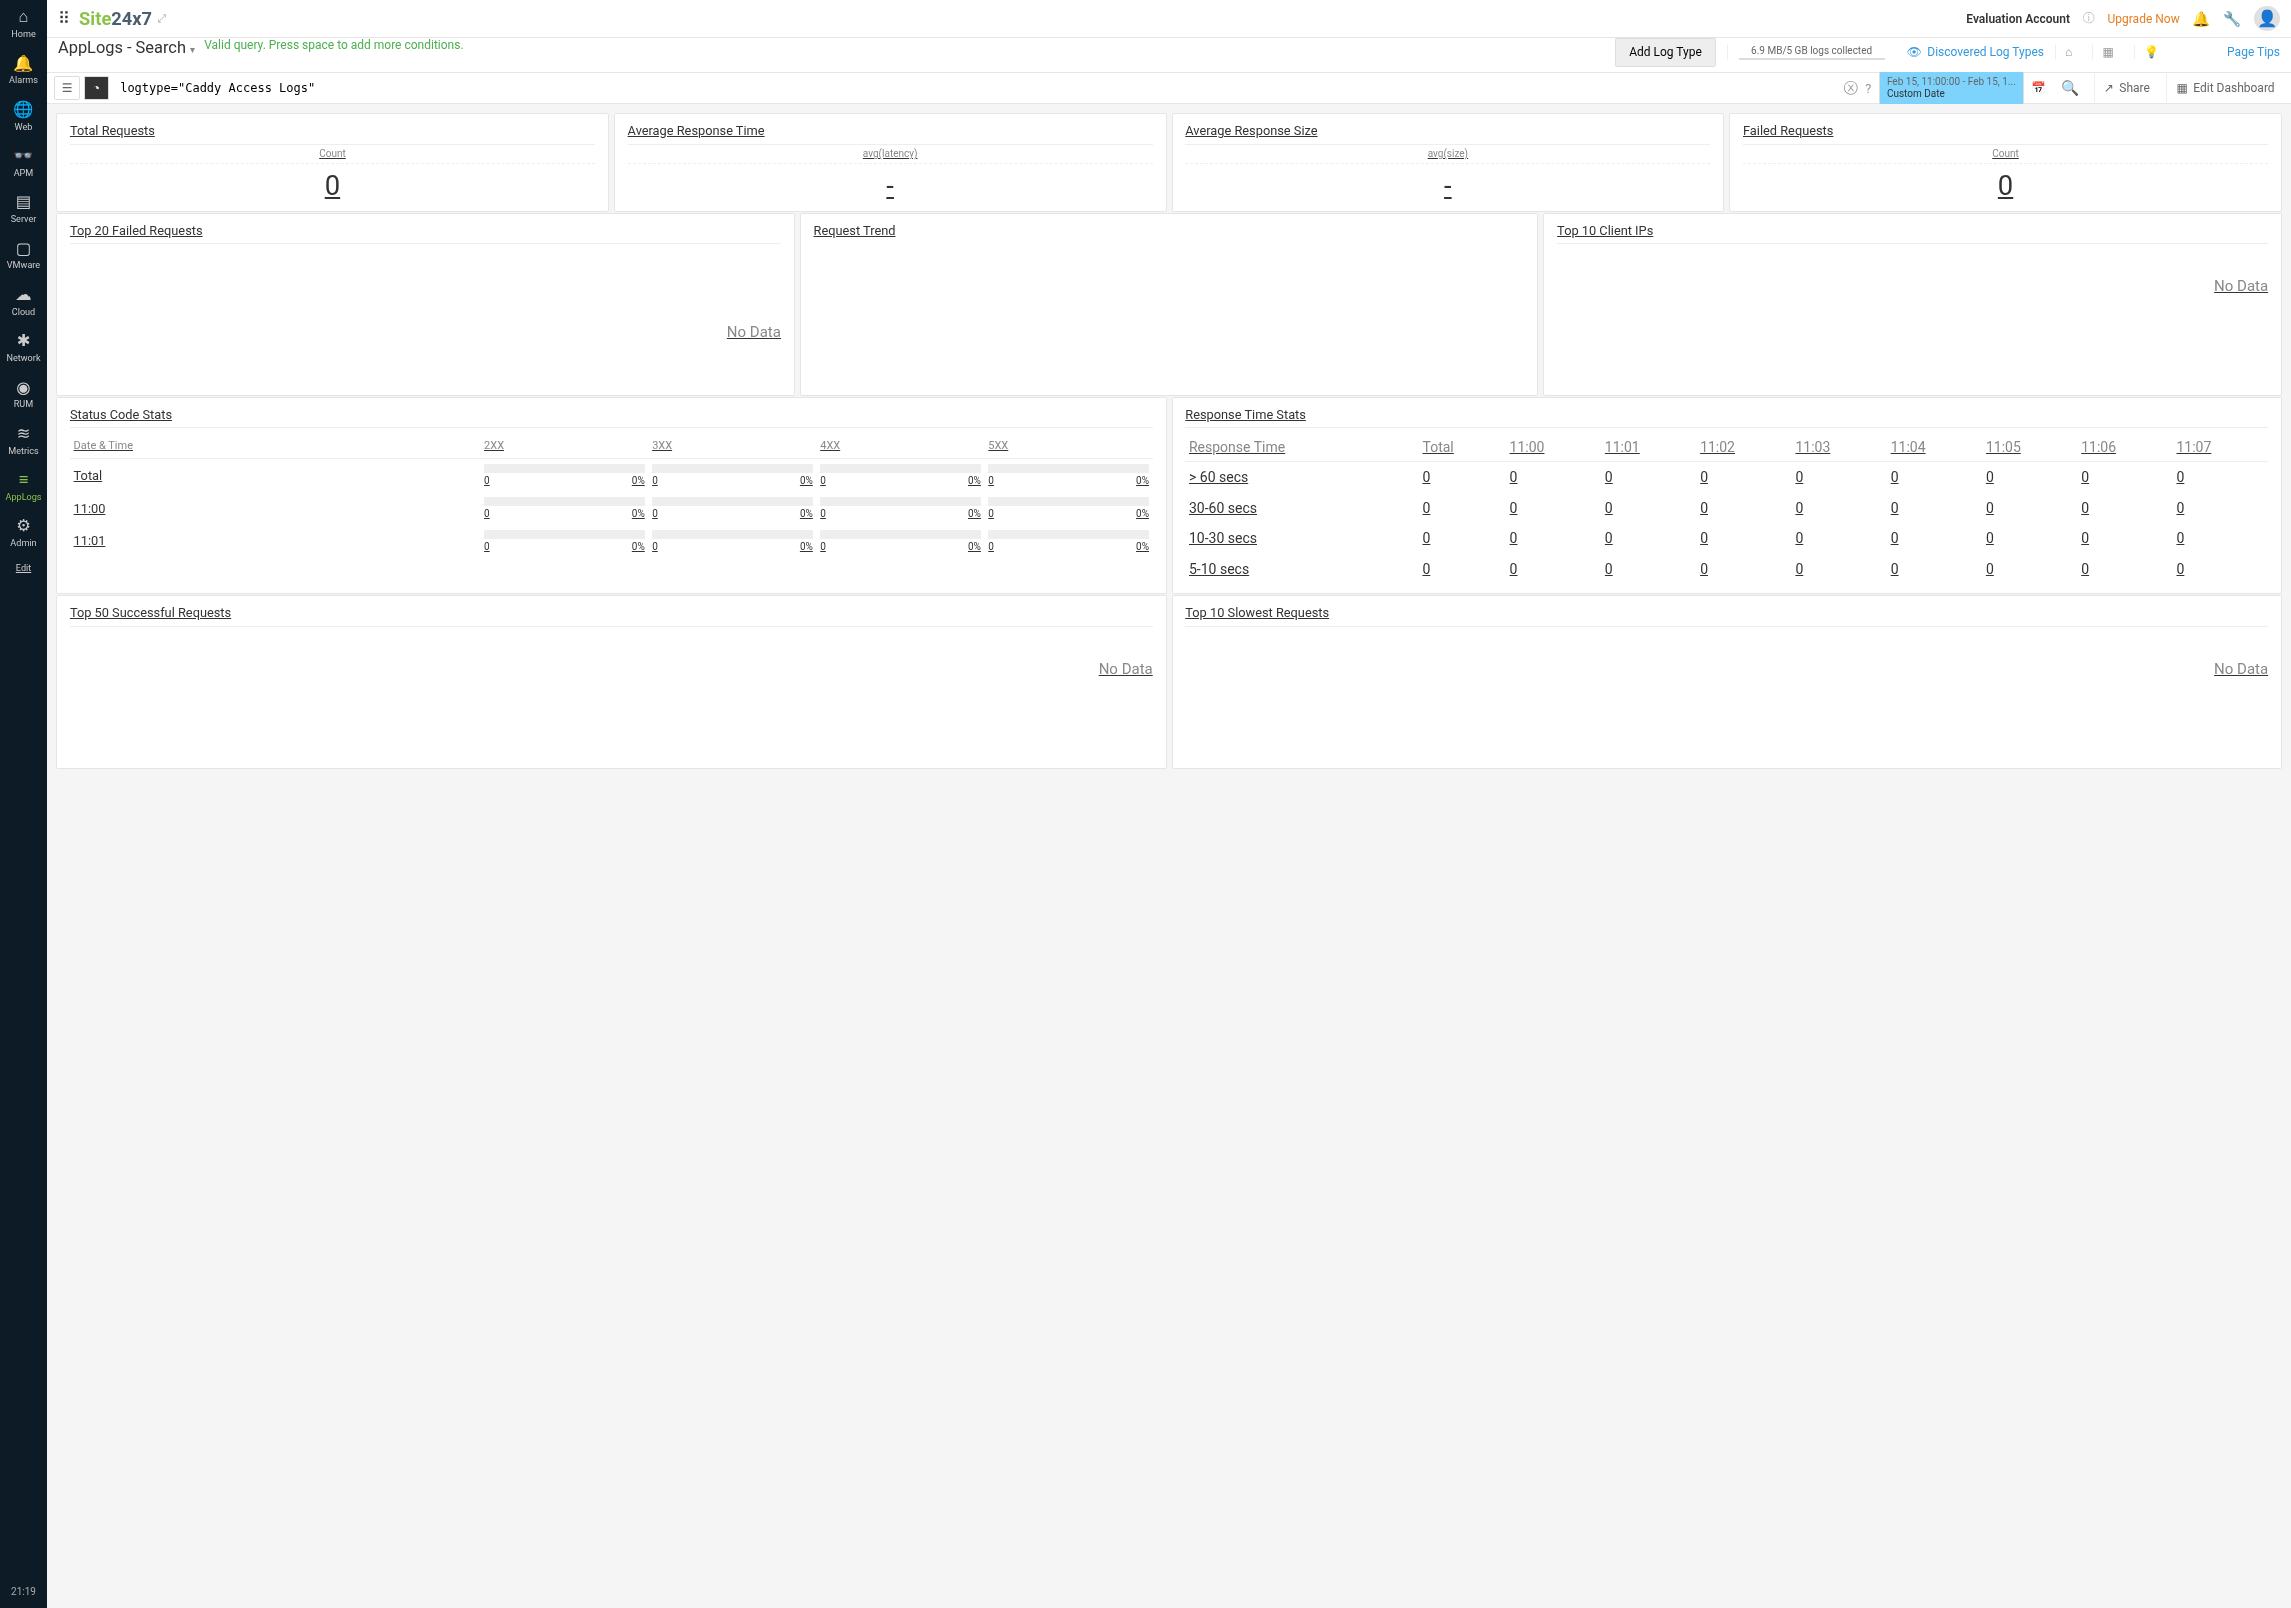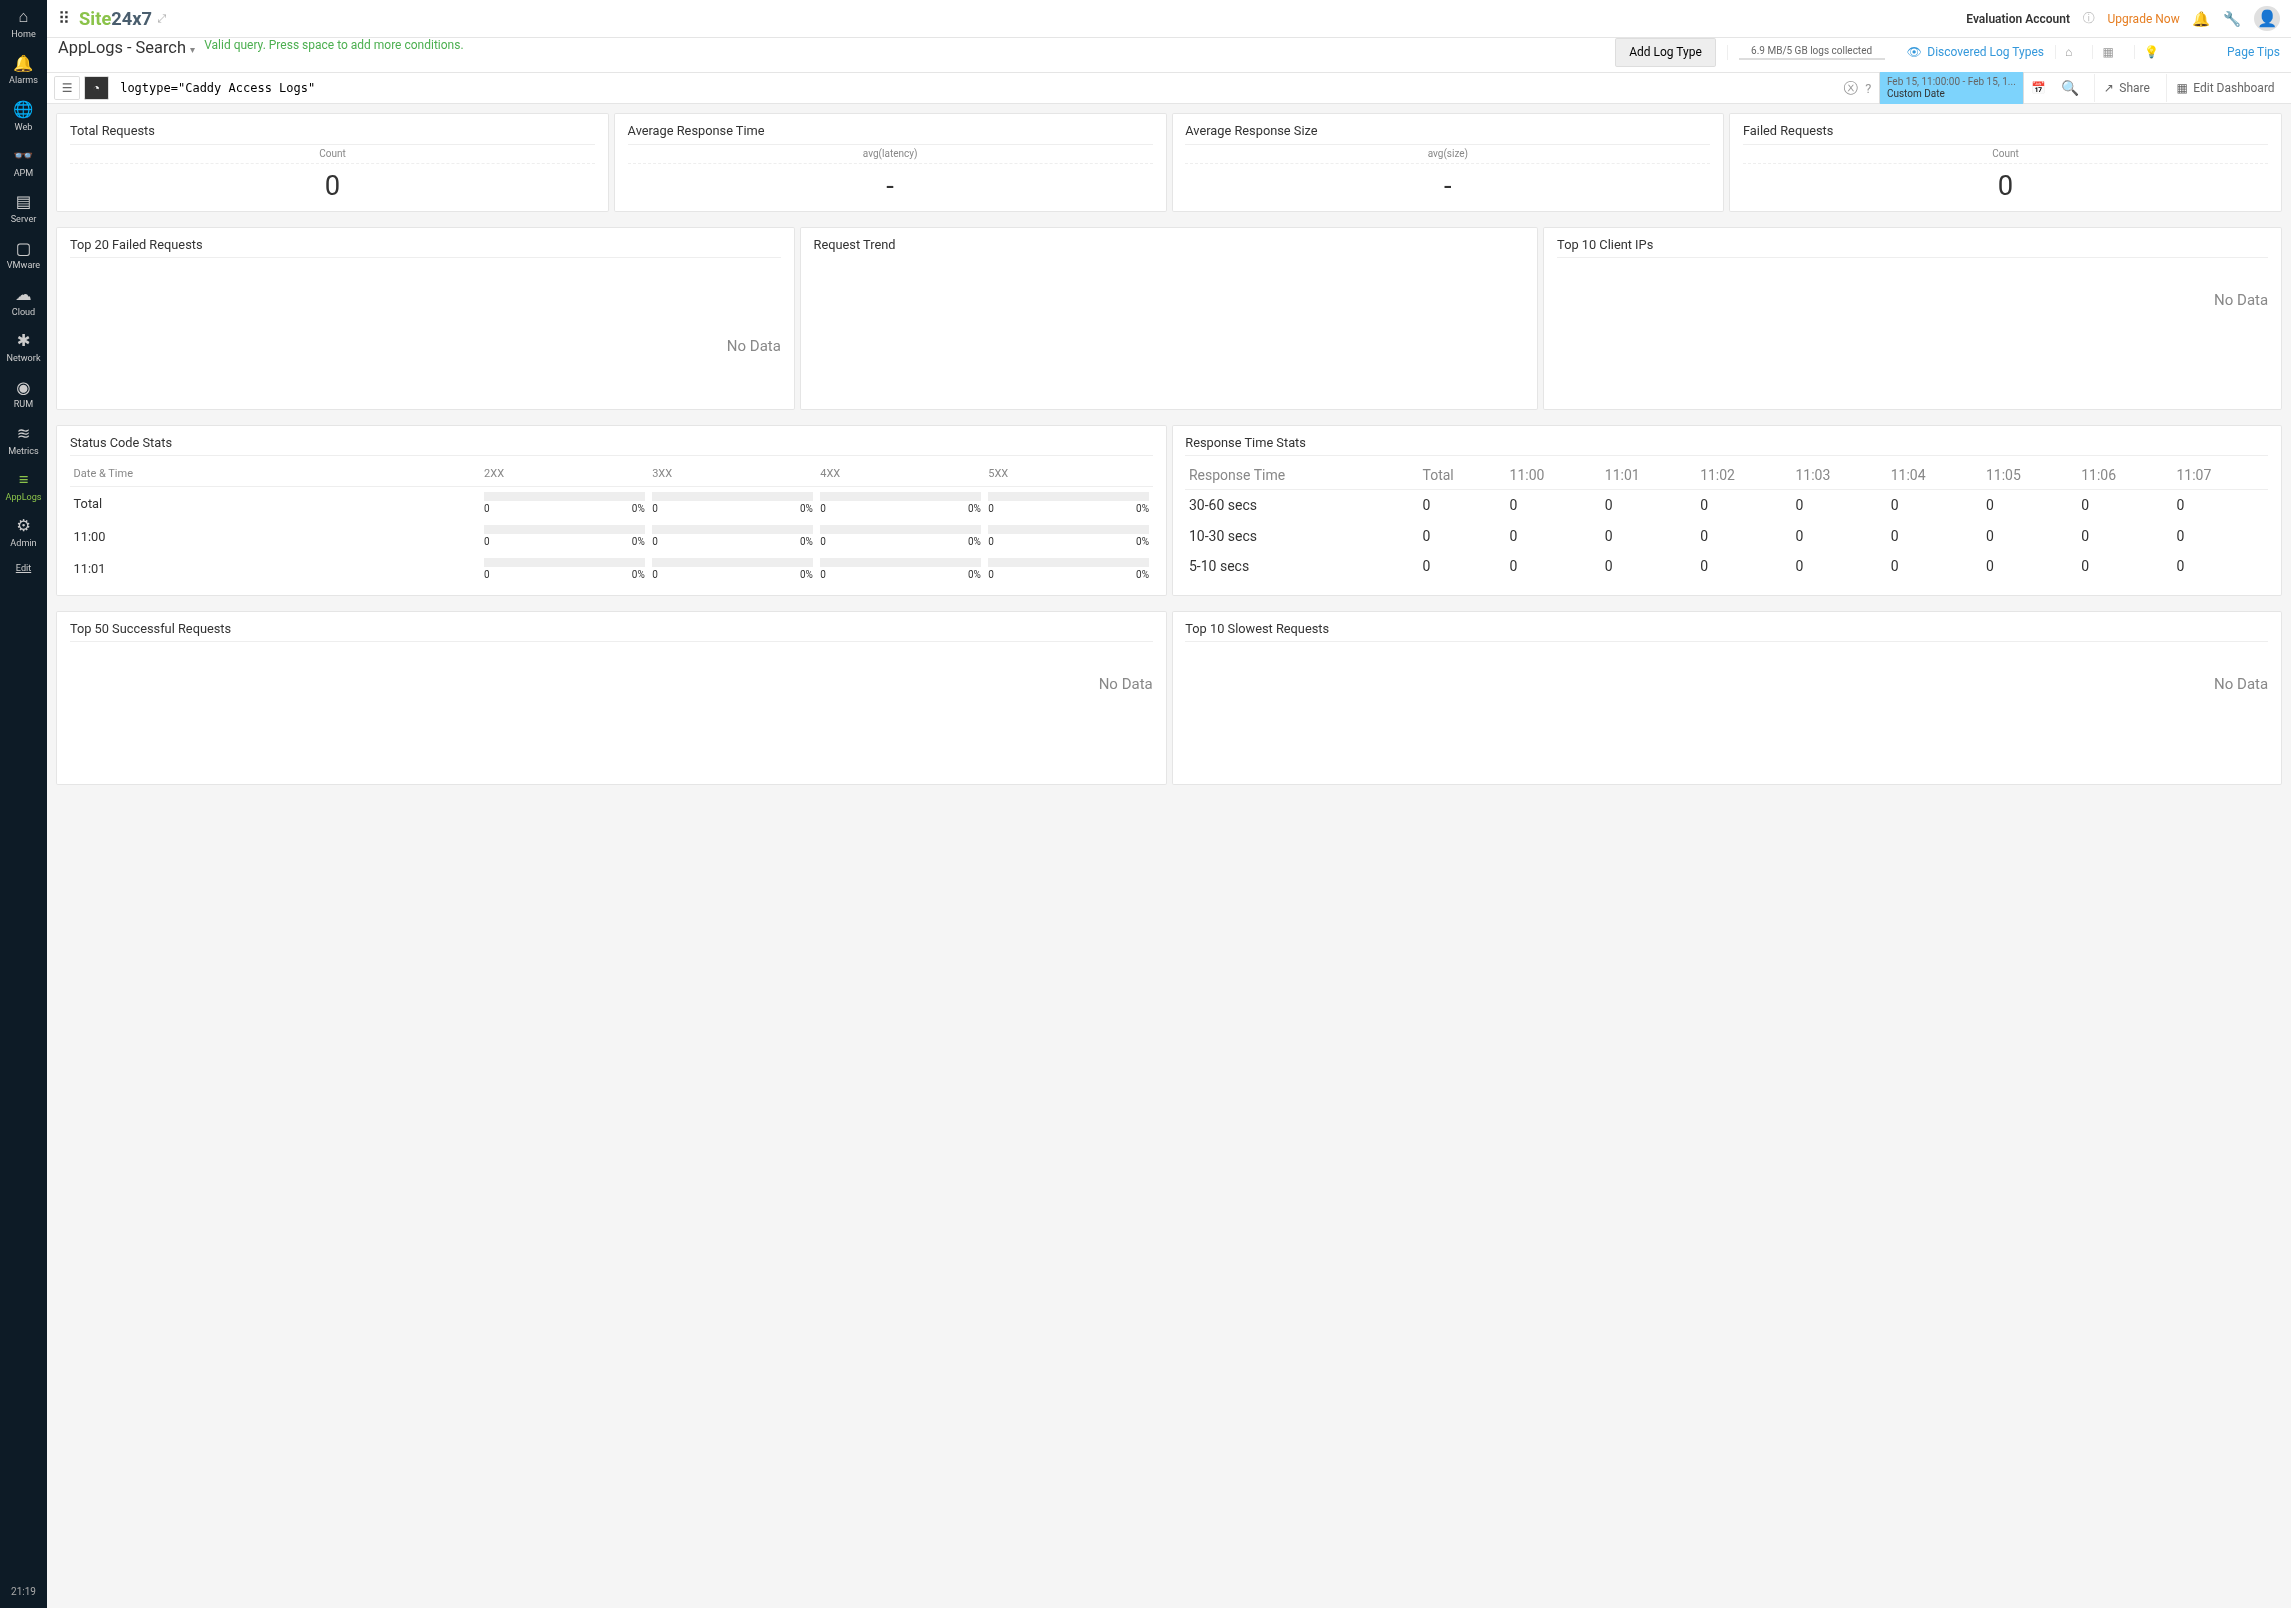--- a/index.html
+++ b/index.html
@@ -50,21 +50,21 @@
 .clear-icon { color:#999; font-size:14.6px; }
 .help-icon { color:#999; font-size:12.8px; }
 .date-range { background:#7dd3fc; padding:3.7px 7.3px; font-size:10px; line-height:1.2; border-left:0.9px solid #ddd; border-right:0.9px solid #ddd; min-width:137px; }
 .date-range .r1 { color:#666; }
 .date-range .r2 { color:#333; }
 .search-icon-btn { padding:0 7.3px; color:#666; font-size:14.6px; }
 .share-btn, .edit-dash-btn { display:flex; align-items:center; gap:5.5px; padding:0 9.1px; color:#666; border-left:0.9px solid #eee; height:27.4px; font-size:12px; }
 
 
 .dashboard { flex:1; overflow:auto; background:#f5f5f5; padding:9.1px; }
-.row { display:flex; gap:5px; margin-bottom:15px; }
+.row { display:flex; gap:5px; margin-bottom:1px;text-decoration:underline; }
 .card { background:#fff; border:0.9px solid #e5e5e5; border-radius:1.8px; padding:9.1px 12.8px; }
 .card-title { font-size:12.8px; color:#333; margin-bottom:5.5px; }
 .card-subtitle-row { border-top:0.9px solid #eee; border-bottom:0.9px dashed #eee; padding:3.7px 0; text-align:center; font-size:10px; color:#888; margin-bottom:5.5px; }
 .big-value { font-size:27.4px; text-align:center; color:#333; font-weight:400; }
 .no-data { color:#888; font-size:15px; text-align:right; padding:27.4px 0; }
 
 
 .chart { display:flex; height:146px; }
 .chart-ylabel { writing-mode:vertical-rl; transform:rotate(180deg); font-size:10px; color:#888; text-align:center; padding:0 3.7px; }
 .chart-yaxis { display:flex; flex-direction:column; justify-content:space-between; font-size:9.1px; color:#888; text-align:right; padding-right:5.5px; }
@@ -332,20 +332,32 @@
                   <th>11:00</th>
                   <th>11:01</th>
                   <th>11:02</th>
                   <th>11:03</th>
                   <th>11:04</th>
                   <th>11:05</th>
                   <th>11:06</th>
                   <th>11:07</th>
                 </tr>
                 <tr>
+                  <td>&gt; 60 secs</td>
+                  <td>0</td>
+                  <td>0</td>
+                  <td>0</td>
+                  <td>0</td>
+                  <td>0</td>
+                  <td>0</td>
+                  <td>0</td>
+                  <td>0</td>
+                  <td>0</td>
+                </tr>
+                <tr>
                   <td>30-60 secs</td>
                   <td>0</td>
                   <td>0</td>
                   <td>0</td>
                   <td>0</td>
                   <td>0</td>
                   <td>0</td>
                   <td>0</td>
                   <td>0</td>
                   <td>0</td>

